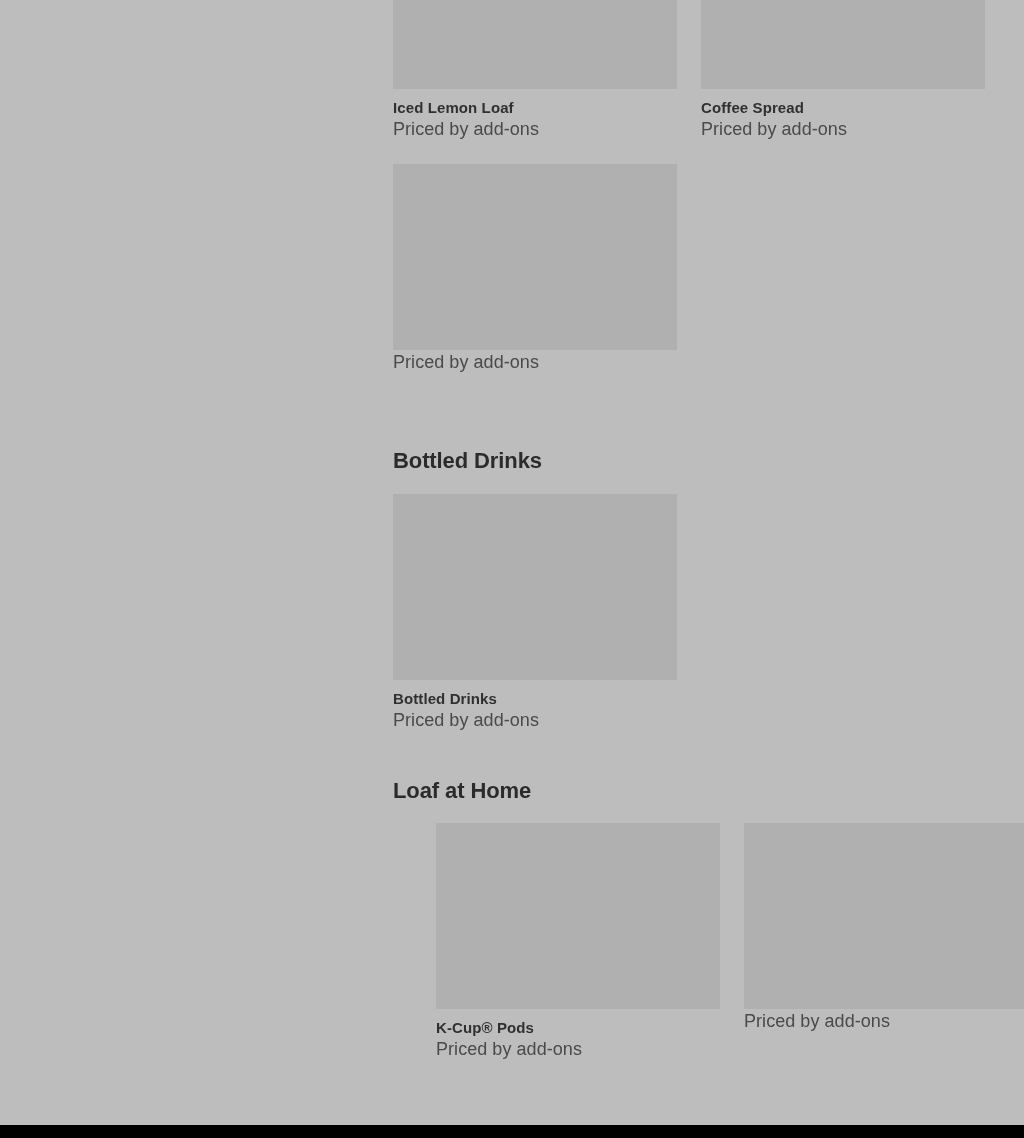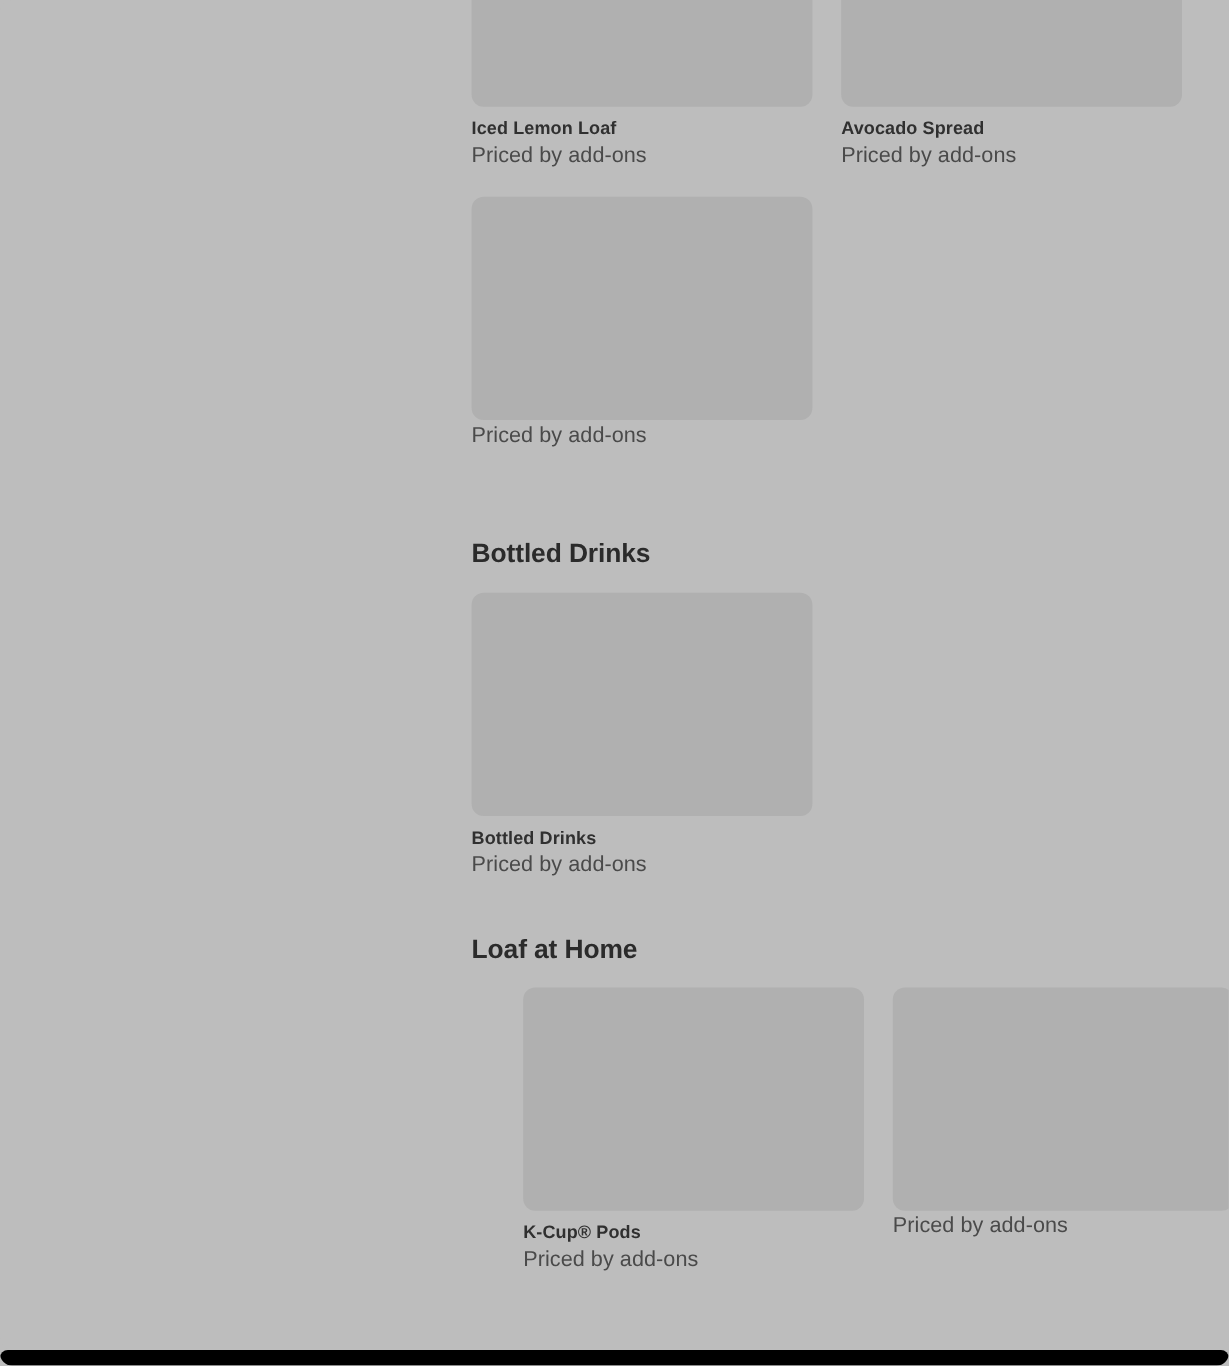--- a/index.html
+++ b/index.html
@@ -1,15 +1,15 @@
 <!DOCTYPE html>
 <html><head>
 <meta charset="utf-8">
 <style>
-  * { box-sizing: border-box; margin: 0; padding: 0; border-radius: 10px; }
+  * { box-sizing: border-box; margin: 0; padding: 0; }
 
   html, body {
     width: 1024px;
     height: 1138px;
     overflow: hidden;
   }
 
   body {
     background: #bdbdbd;
     font-family: "Liberation Sans", sans-serif;
@@ -118,21 +118,21 @@
     <div class="grid" id="grid-food-row1">
 
       <div class="item">
         <div class="item-thumb h-std"></div>
         <div class="item-name">Iced Lemon Loaf</div>
         <div class="item-price">Priced by add-ons</div>
       </div>
 
       <div class="item">
         <div class="item-thumb h-std"></div>
-        <div class="item-name">Avocado Spread</div>
+        <div class="item-name">Coffee Spread</div>
         <div class="item-price">Priced by add-ons</div>
       </div>
 
     </div>
 
     <div class="grid" id="grid-food-row2">
 
       <div class="item">
         <div class="item-thumb h-std"></div>
         <div class="item-price">Priced by add-ons</div>

